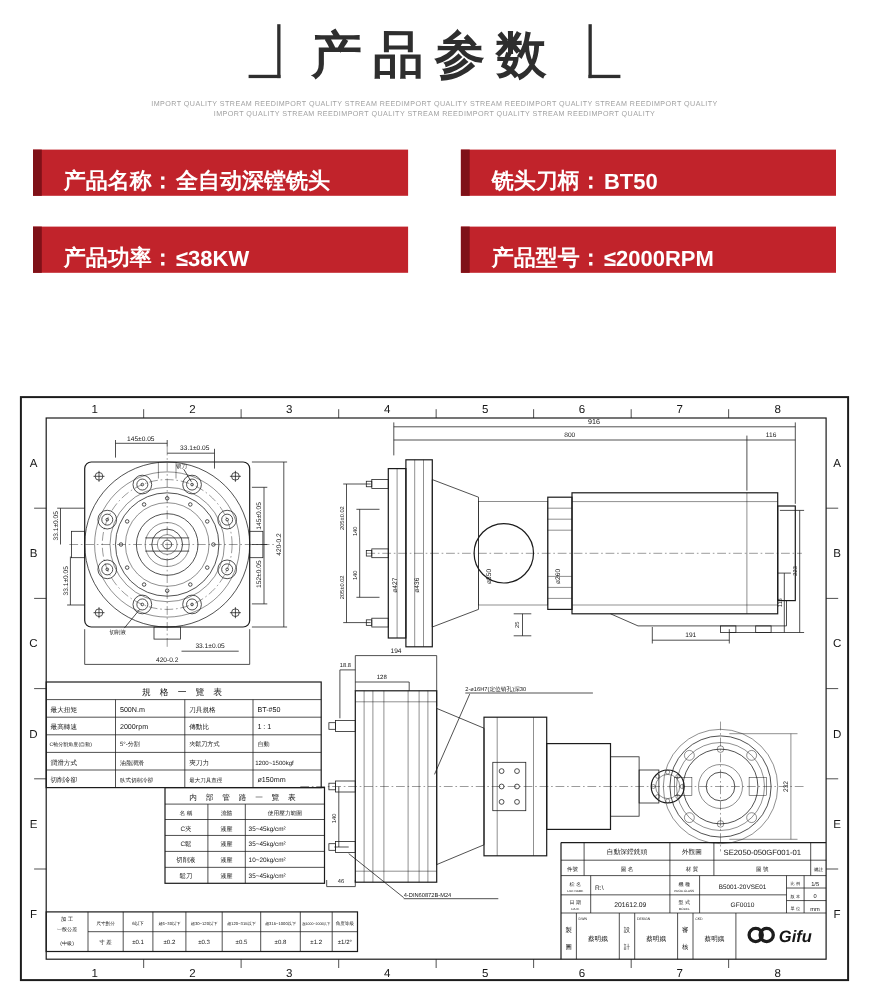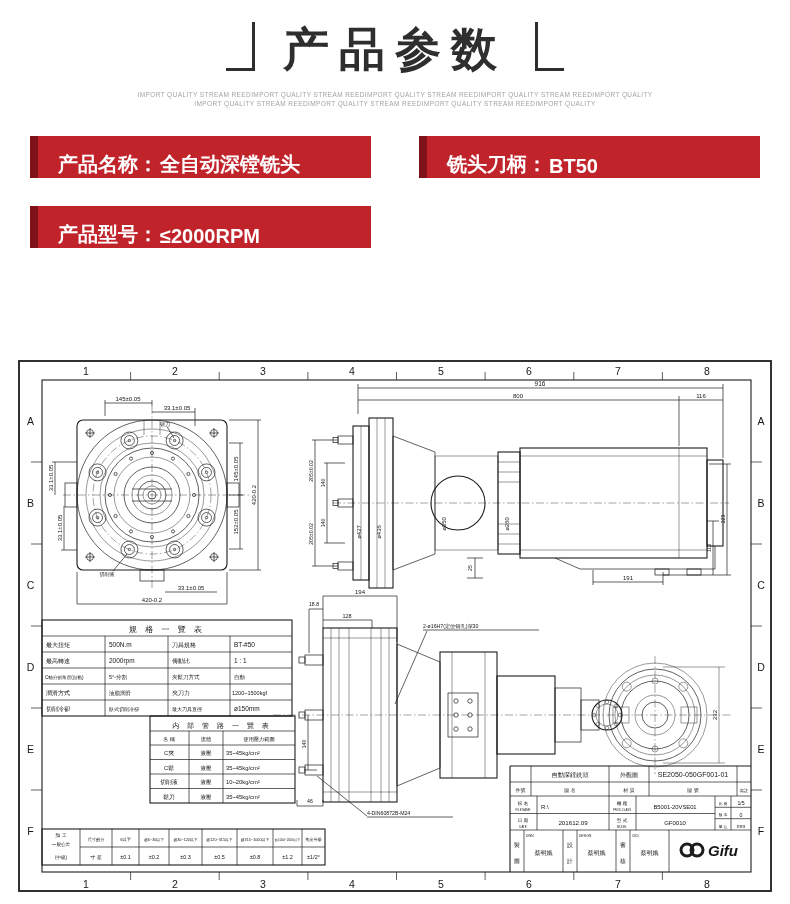--- a/index.html
+++ b/index.html
@@ -52,20 +52,24 @@
   </header>
 
   <section class="banners">
     <div class="banner">
         <span class="label">产品名称：</span>
         <span class="value">全自动深镗铣头</span>
       </div>
     <div class="banner">
         <span class="label">铣头刀柄：</span>
         <span class="value">BT50</span>
+      </div>
+    <div class="banner">
+        <span class="label">产品功率：</span>
+        <span class="value">≤38KW</span>
       </div>
     <div class="banner">
         <span class="label">产品型号：</span>
         <span class="value">≤2000RPM</span>
       </div>
   </section>
 
   <div class="sheet">
   <svg class="dw" width="760" height="540" viewBox="0 0 760 540">
 

